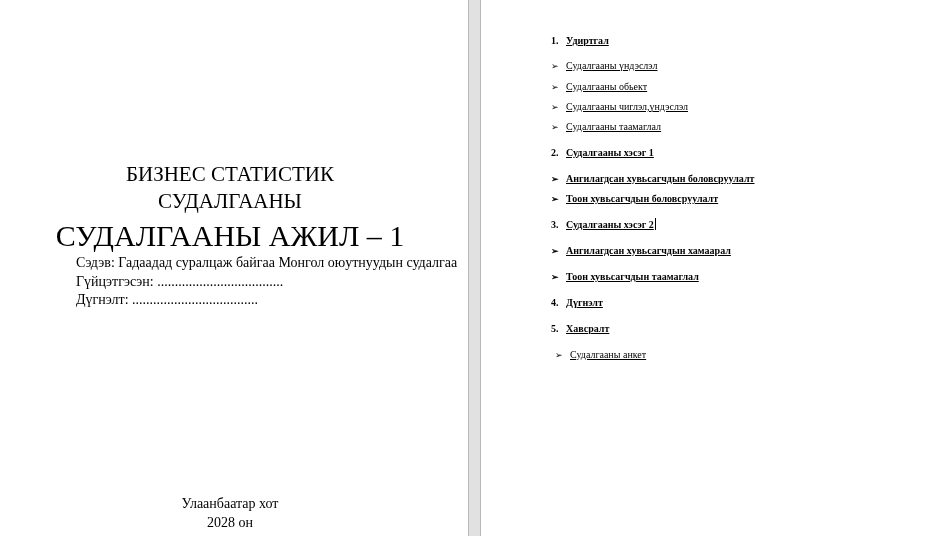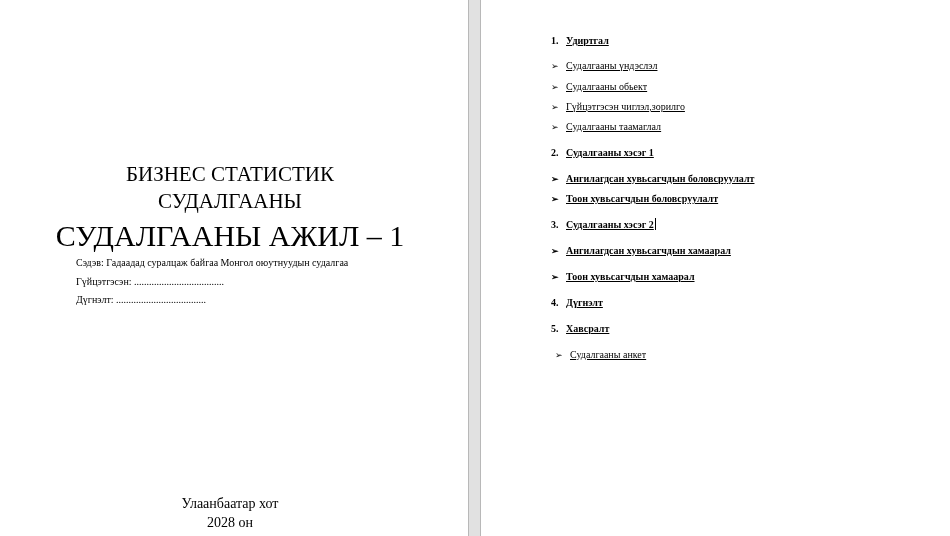--- a/index.html
+++ b/index.html
@@ -7,21 +7,21 @@
          font-family:"Liberation Serif", "DejaVu Serif", serif; color:#000; }
   .page { position:absolute; top:0; height:536px; background:#fff; }
   .page-left { left:0; width:468px; }
   .page-right { left:481px; width:469px; }
   .gap { position:absolute; left:468px; top:0; width:13px; height:536px; background:#e1e1e1;
          border-left:1px solid #b8b8b8; border-right:1px solid #b8b8b8; box-sizing:border-box; }
   .title { position:absolute; left:0; width:460px; text-align:center; font-size:21px; line-height:24px; }
   .t1 { top:162px; }
   .t2 { top:189px; }
   .t3 { top:224px; font-size:30px; }
-  .meta { position:absolute; left:76px; font-size:10px; line-height:12px; white-space:nowrap; }
+  .meta { position:absolute; left:76px; font-size:14px; line-height:12px; white-space:nowrap; }
   .footer { position:absolute; left:0; width:460px; text-align:center; font-size:14px; }
   .toc-item { position:absolute; left:551px; font-size:10px; white-space:nowrap; line-height:13px;text-decoration:underline; }
   .toc-item.bold { font-weight:bold; }
   .num { display:inline-block; width:15px; }
   .arrow { display:inline-block; width:15px; font-size:9px; }
   .cursor { display:inline-block; width:1px; height:12px; background:#000; vertical-align:-2px; margin-left:1px; }
 </style>
 </head>
 <body>
 
@@ -36,23 +36,23 @@
   <div class="footer" style="top:515px">2028 он</div>
 </div>
 
 <div class="gap"></div>
 
 <div class="page page-right"></div>
 
 <div class="toc-item bold" style="top:34px"><span class="num">1.</span><span>Удиртгал</span></div>
 <div class="toc-item" style="top:59px"><span class="arrow">➢</span><span>Судалгааны үндэслэл</span></div>
 <div class="toc-item" style="top:80px"><span class="arrow">➢</span><span>Судалгааны обьект</span></div>
-<div class="toc-item" style="top:100px"><span class="arrow">➢</span><span>Гүйцэтгэсэн чиглэл,зорилго</span></div>
+<div class="toc-item" style="top:100px"><span class="arrow">➢</span><span>Судалгааны чиглэл,үндэслэл</span></div>
 <div class="toc-item" style="top:120px"><span class="arrow">➢</span><span>Судалгааны таамаглал</span></div>
 <div class="toc-item bold" style="top:146px"><span class="num">2.</span><span>Судалгааны хэсэг 1</span></div>
 <div class="toc-item bold" style="top:172px"><span class="arrow">➢</span><span>Ангилагдсан хувьсагчдын боловсруулалт</span></div>
 <div class="toc-item bold" style="top:192px"><span class="arrow">➢</span><span>Тоон хувьсагчдын боловсруулалт</span></div>
 <div class="toc-item bold" style="top:218px"><span class="num">3.</span><span>Судалгааны хэсэг 2</span><span class="cursor"></span></div>
 <div class="toc-item bold" style="top:244px"><span class="arrow">➢</span><span>Ангилагдсан хувьсагчдын хамаарал</span></div>
-<div class="toc-item bold" style="top:270px"><span class="arrow">➢</span><span>Тоон хувьсагчдын хамаарал</span></div>
+<div class="toc-item bold" style="top:270px"><span class="arrow">➢</span><span>Тоон хувьсагчдын таамаглал</span></div>
 <div class="toc-item bold" style="top:296px"><span class="num">4.</span><span>Дүгнэлт</span></div>
 <div class="toc-item bold" style="top:322px"><span class="num">5.</span><span>Хавсралт</span></div>
 <div class="toc-item" style="top:348px; left:555px"><span class="arrow">➢</span><span>Судалгааны анкет</span></div>
 
 </body></html>

